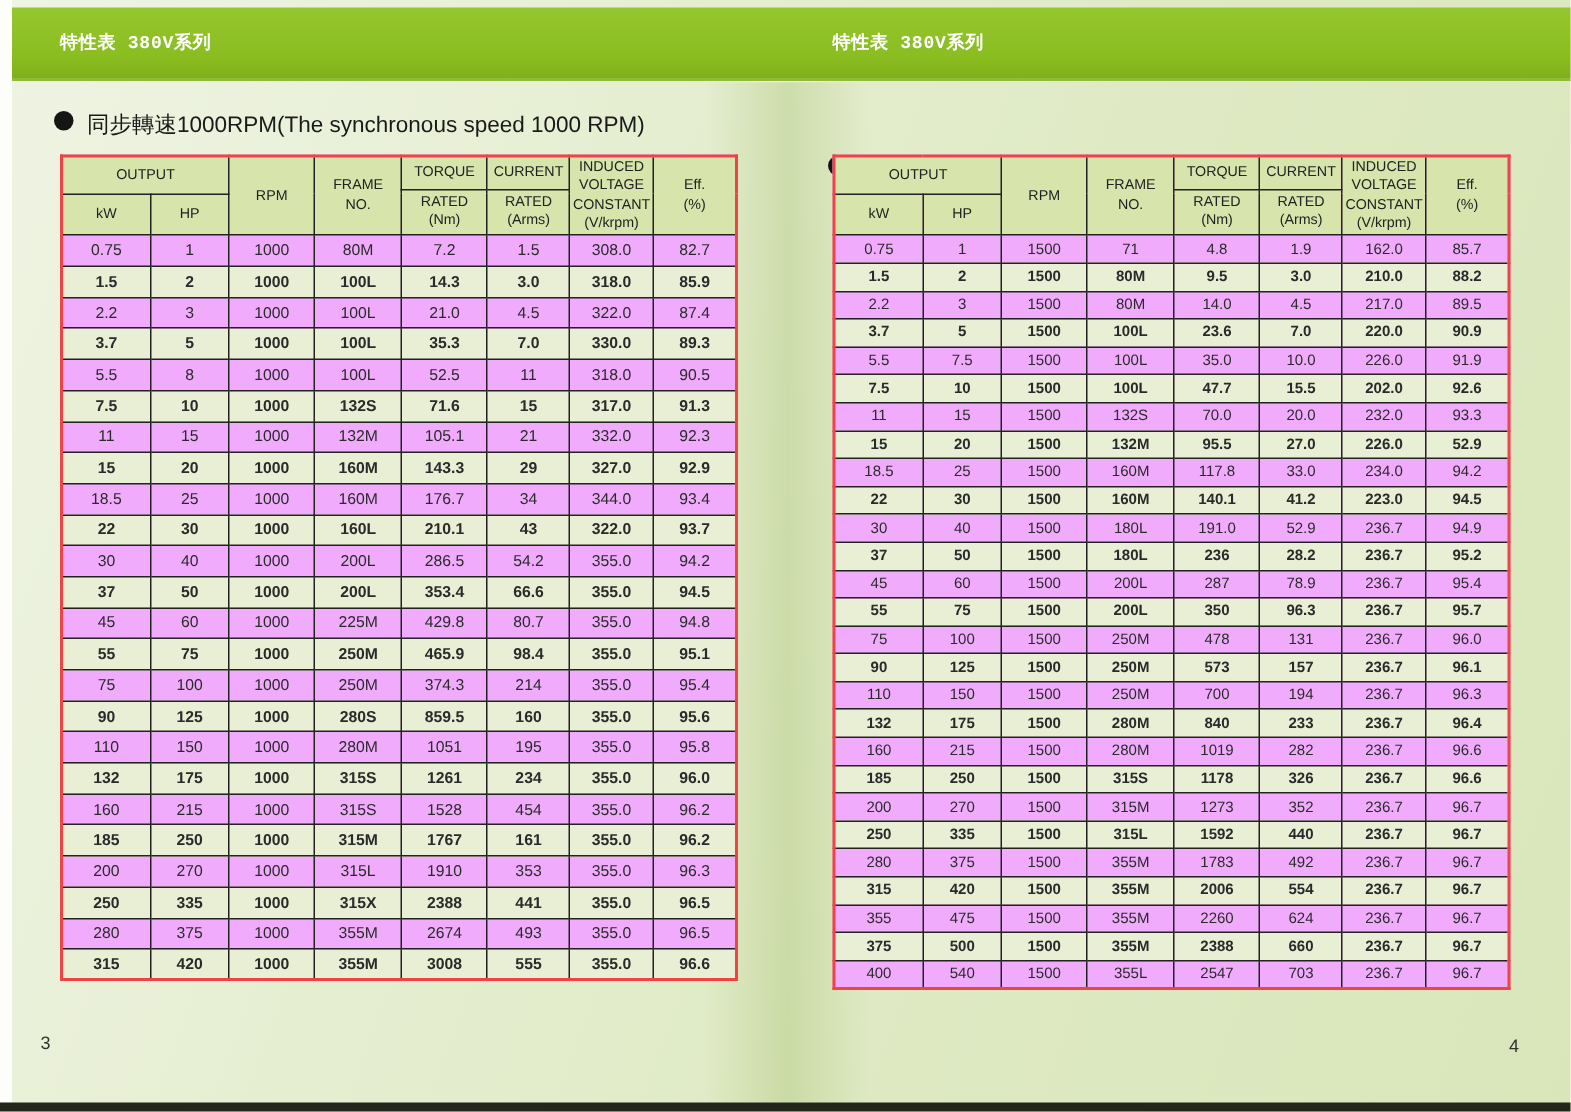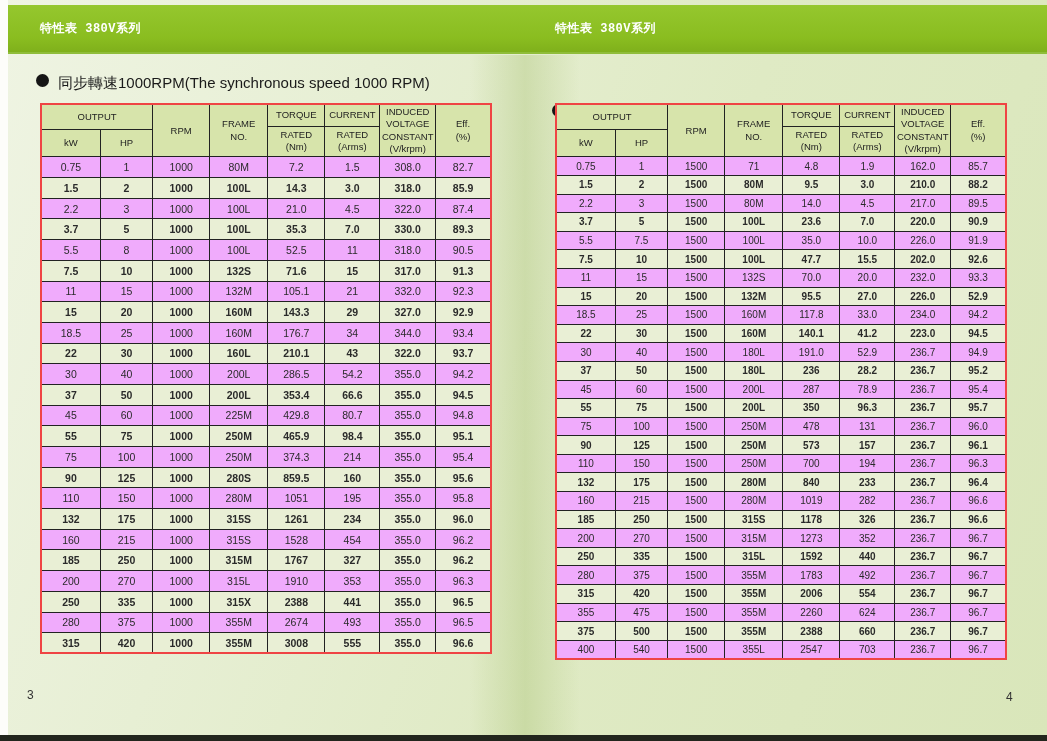--- a/index.html
+++ b/index.html
@@ -311,21 +311,21 @@
           <td>454</td>
           <td>355.0</td>
           <td>96.2</td>
         </tr>
         <tr class="alt">
           <td>185</td>
           <td>250</td>
           <td>1000</td>
           <td>315M</td>
           <td>1767</td>
-          <td>327</td>
+          <td>161</td>
           <td>355.0</td>
           <td>96.2</td>
         </tr>
         <tr>
           <td>200</td>
           <td>270</td>
           <td>1000</td>
           <td>315L</td>
           <td>1910</td>
           <td>353</td>

